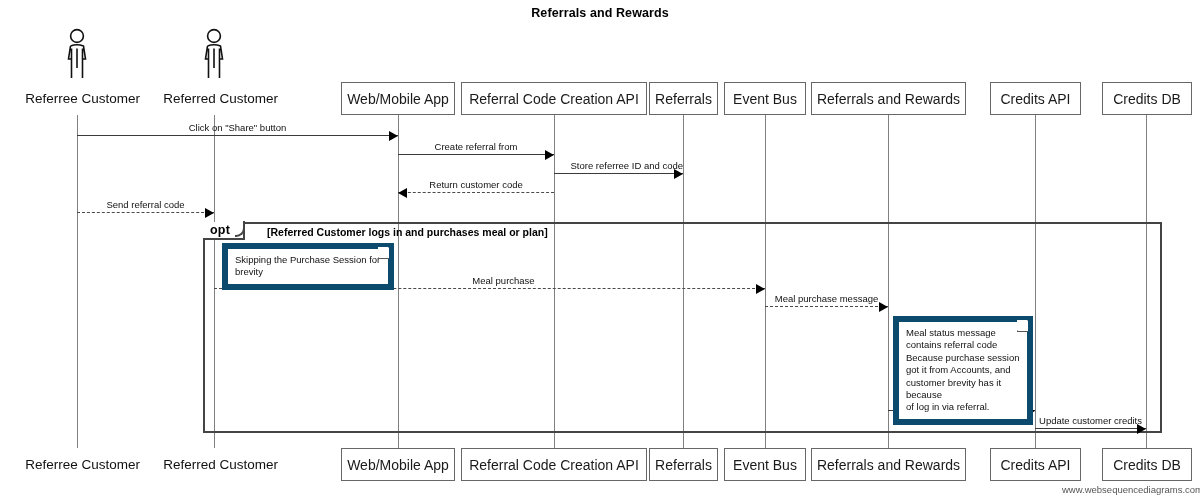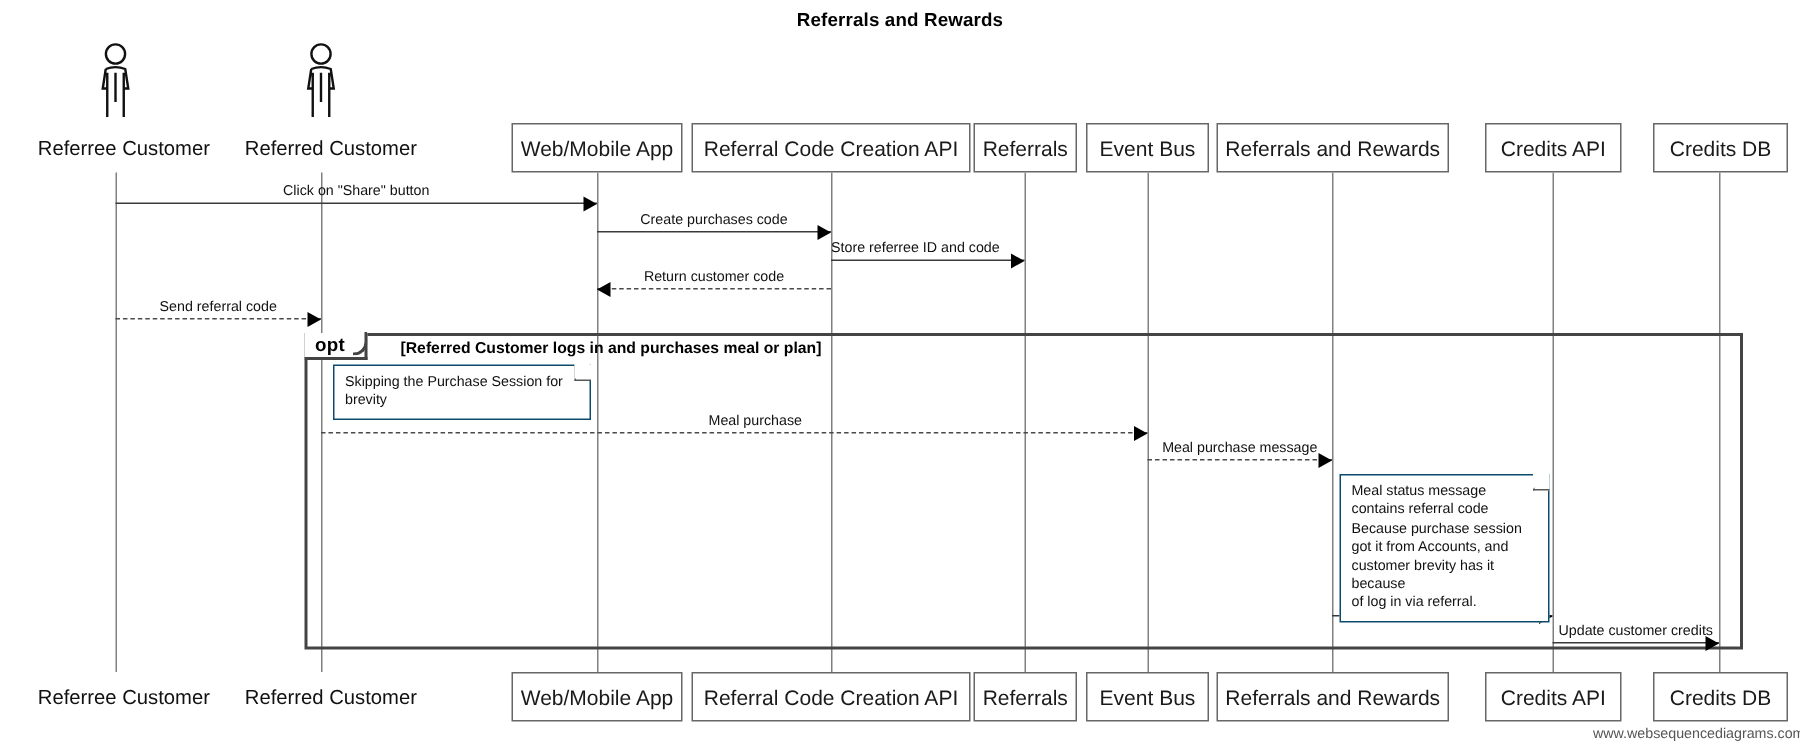--- a/index.html
+++ b/index.html
@@ -126,21 +126,21 @@
     position: absolute;
     font-size: 10.5px;
     font-weight: bold;
     white-space: nowrap;
     color: #000000;
   }
   
   .note {
     position: absolute;
     box-sizing: border-box;
-    border: 1px solid #0c4a6e;
+    border: 6px solid #0c4a6e;
     background: #ffffff;
     font-size: 9.5px;
     line-height: 12.4px;
     padding: 5px 7px 5px 7px;
     color: #111111;
     white-space: pre-line;
   }
   .note .fold {
     position: absolute;
     top: -1px;
@@ -222,24 +222,24 @@
       <div class="frag" style="left: 203px; top: 222px; width: 959px; height: 211px;"></div>
       <div class="frag-tab" style="left: 203px; top: 222px; width: 42px; height: 18px;">opt<span class="corner"></span></div>
       <div class="frag-cond" style="left: 240px; top: 226px; padding-left: 27px;">[Referred Customer logs in and purchases meal or plan]</div>
     </div>
   <div id="messages">
       <div class="msg-line" style="left: 77px; top: 135px; width: 321px;"></div>
       <div class="arrow-head right" style="left: 389px; top: 131px;"></div>
       <div class="msg-label" style="left: 77px; top: 123px; width: 321px; text-align: center;">Click on "Share" button</div>
       <div class="msg-line" style="left: 398px; top: 154px; width: 156px;"></div>
       <div class="arrow-head right" style="left: 545px; top: 150px;"></div>
-      <div class="msg-label" style="left: 398px; top: 142px; width: 156px; text-align: center;">Create purchases code</div>
+      <div class="msg-label" style="left: 398px; top: 142px; width: 156px; text-align: center;">Create referral from</div>
       <div class="msg-line" style="left: 554px; top: 173px; width: 129px;"></div>
       <div class="arrow-head right" style="left: 674px; top: 169px;"></div>
-      <div class="msg-label" style="left: 554px; top: 161px; width: 129px; text-align: left;">Store referree ID and code</div>
+      <div class="msg-label" style="left: 554px; top: 161px; width: 129px; text-align: right;">Store referree ID and code</div>
       <div class="msg-line dashed" style="left: 398px; top: 192px; width: 156px;"></div>
       <div class="arrow-head left" style="left: 398px; top: 188px;"></div>
       <div class="msg-label" style="left: 398px; top: 180px; width: 156px; text-align: center;">Return customer code</div>
       <div class="msg-line dashed" style="left: 77px; top: 212px; width: 137px;"></div>
       <div class="arrow-head right" style="left: 205px; top: 208px;"></div>
       <div class="msg-label" style="left: 77px; top: 200px; width: 137px; text-align: center;">Send referral code</div>
       <div class="msg-line dashed" style="left: 214px; top: 288px; width: 551px;"></div>
       <div class="arrow-head right" style="left: 756px; top: 284px;"></div>
       <div class="msg-label" style="left: 214px; top: 276px; width: 551px; text-align: center; margin-left: 14px;">Meal purchase</div>
       <div class="msg-line dashed" style="left: 765px; top: 306px; width: 123px;"></div>

